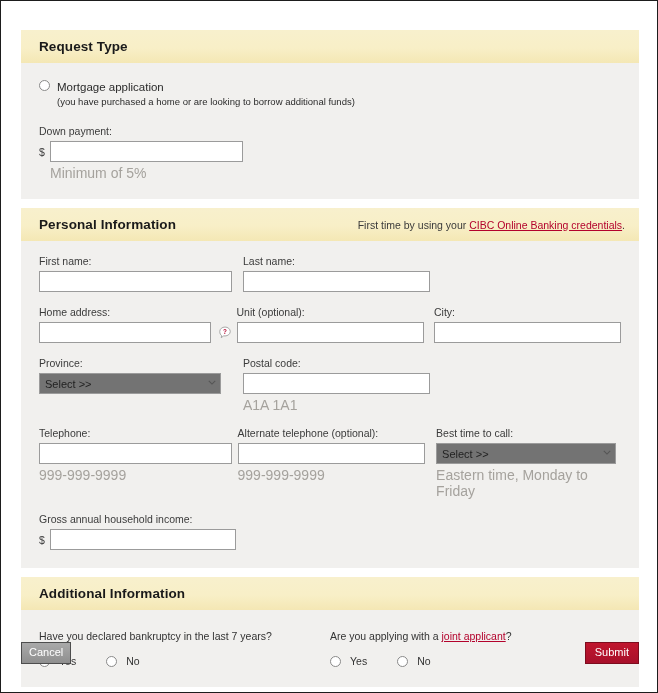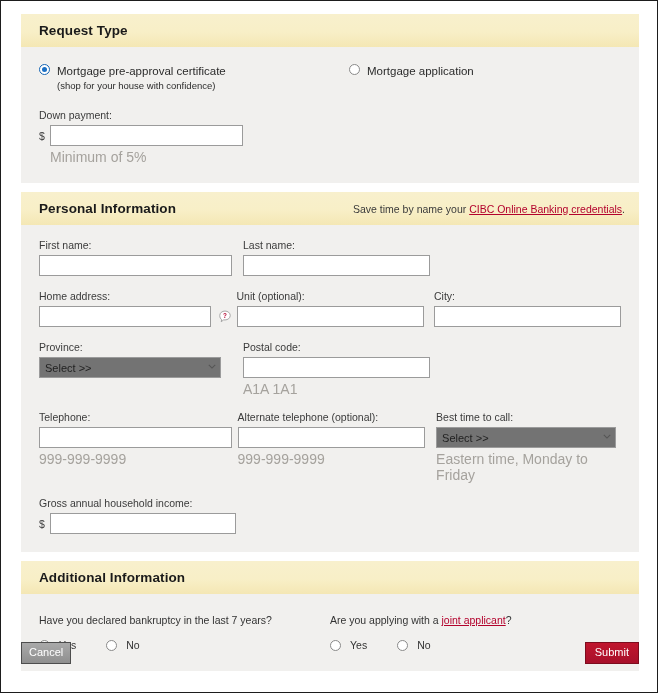--- a/index.html
+++ b/index.html
@@ -16,21 +16,21 @@
     border: 1px solid #1d1d1d;
     overflow: hidden;
   }
   .form-wrap {
     position: absolute;
     left: 20px; top: 13px;
     width: 618px;
   }
 
   
-  .section { width: 618px; }
+  .section { width: 618px; margin-top: 16px; }
   .section + .section { margin-top: 9px; }
   .sec-head {
     height: 33px;
     background: linear-gradient(to bottom, #f8f0cd 0%, #f8efc7 55%, #f4e7b4 100%);
     display: flex;
     align-items: center;
     padding: 0 14px 0 18px;
     justify-content: space-between;
   }
   .sec-title {
@@ -213,35 +213,27 @@
   <div class="form-wrap">
 
     <div class="section">
       <div class="sec-head">
         <span class="sec-title">Request Type</span>
       </div>
       <div class="sec-body">
 
         <div class="radio-row">
 
-          <div class="radio-col-a">
-            <div class="radio-opt">
-              <span class="rad on"></span>
-              <span>
-                <span class="rad-main">Mortgage pre-approval certificate</span>
-                <span class="rad-sub" style="display:block">(shop for your house with confidence)</span>
-              </span>
-            </div>
-          </div>
 
           <div>
             <div class="radio-opt">
               <span class="rad"></span>
               <span>
                 <span class="rad-main">Mortgage application</span>
+                <span class="rad-sub" style="display:block">(you have purchased a home or are looking to borrow additional funds)</span>
               </span>
             </div>
           </div>
 
         </div>
 
         <div class="dp-block">
           <label class="fld-label">Down payment:</label>
           <div class="money-row">
             <span class="money-sym">$</span>
@@ -249,21 +241,21 @@
           </div>
           <div class="hint" style="margin-left:11px">Minimum of 5%</div>
         </div>
 
       </div>
     </div>
 
     <div class="section">
       <div class="sec-head">
         <span class="sec-title">Personal Information</span>
-        <span class="sec-note"><span>Save time by name your </span><a href="#">CIBC Online Banking credentials</a><span>.</span></span>
+        <span class="sec-note"><span>First time by using your </span><a href="#">CIBC Online Banking credentials</a><span>.</span></span>
       </div>
       <div class="sec-body">
 
         <div class="row">
           <div class="cell c1">
             <label class="fld-label">First name:</label>
             <input class="txt" style="width: 193px;" type="text" value="">
           </div>
           <div class="cell c2">
             <label class="fld-label">Last name:</label>

